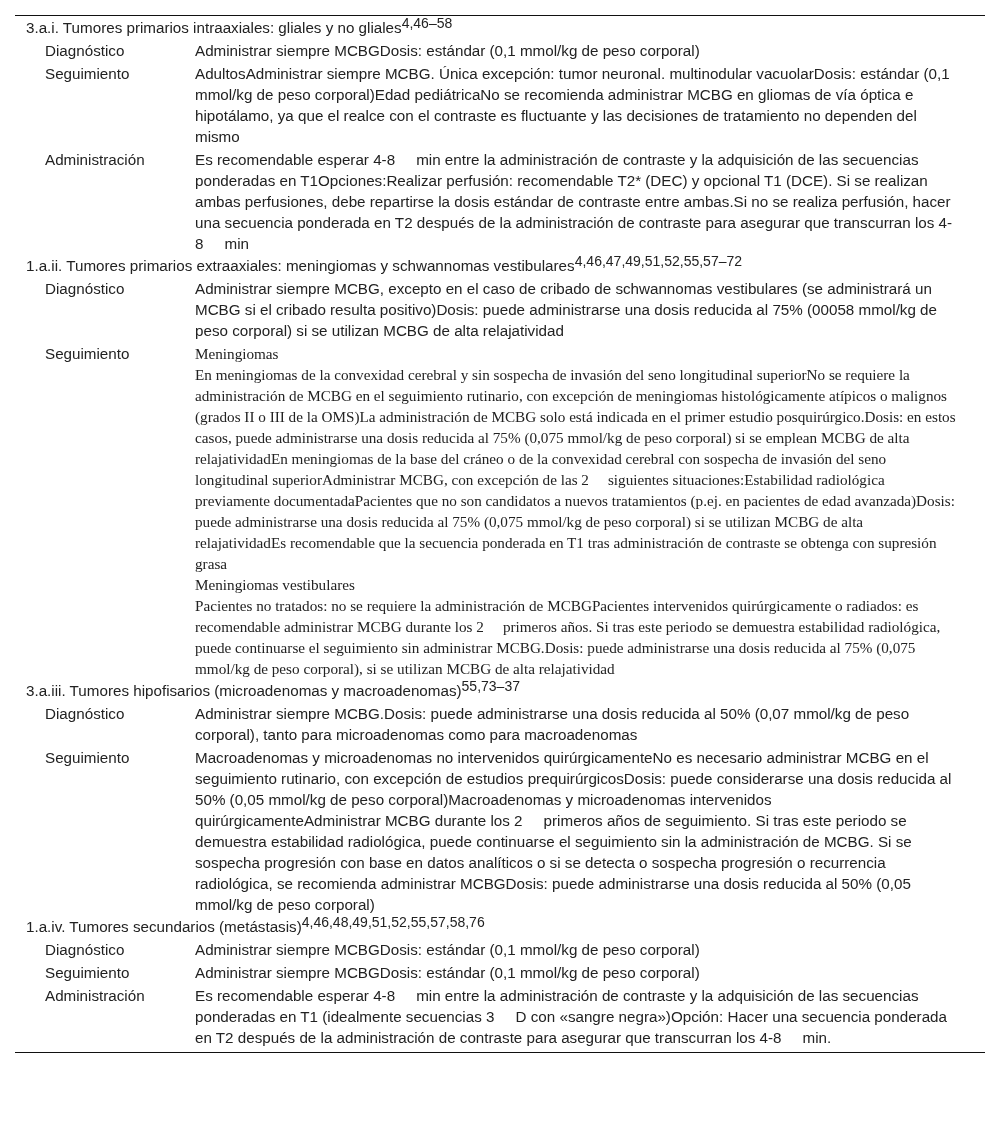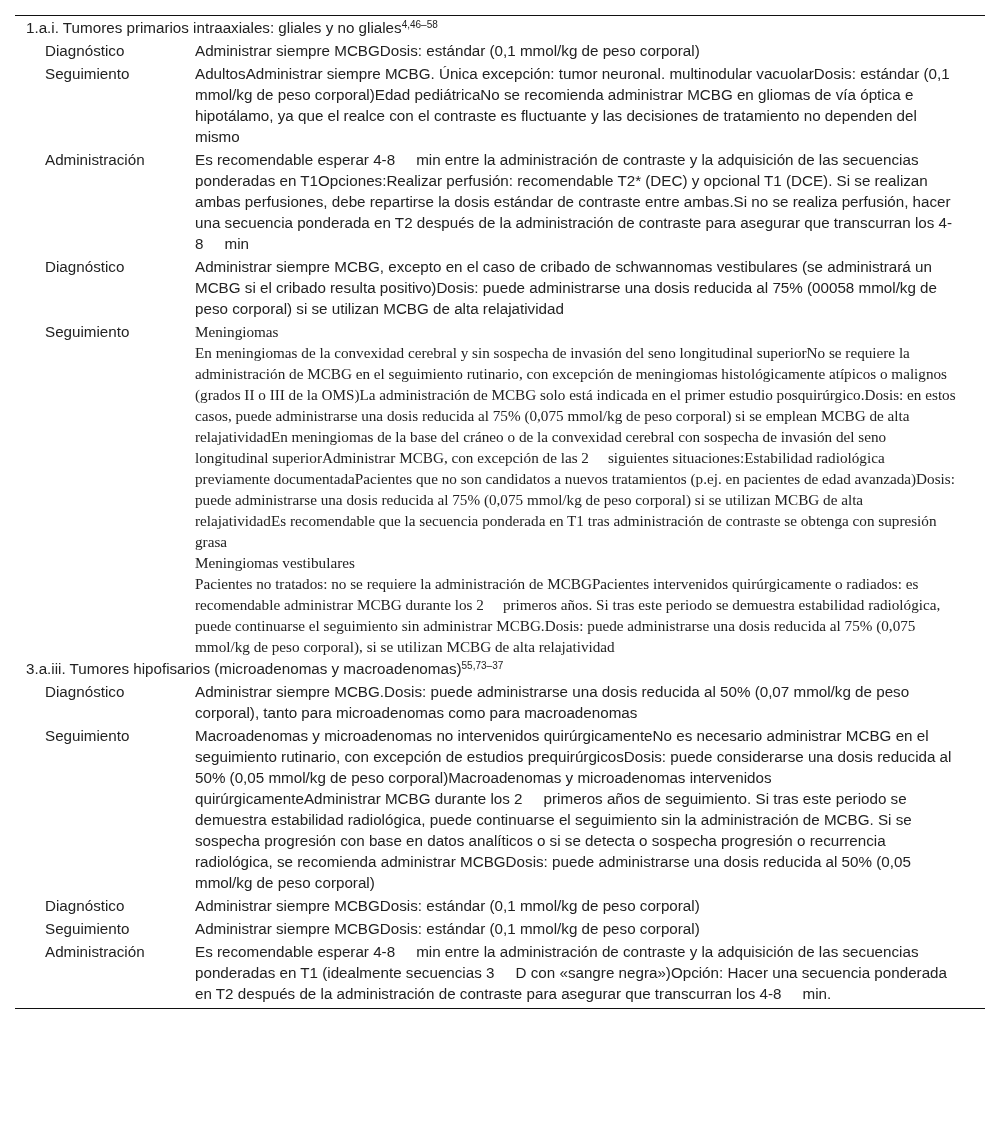--- a/index.html
+++ b/index.html
@@ -13,46 +13,49 @@
     position: absolute; left: 15px; top: 15px; width: 970px;
     border-top: 1.5px solid #111;
     border-bottom: 1.5px solid #111;
     padding-top: 1px; padding-bottom: 3px;
   }
   table { border-collapse: collapse; width: 100%; }
   td { padding: 0; vertical-align: top; line-height: 21px; }
   tr.section td { padding-left: 11px; padding-top: 0px; padding-bottom: 1px; }
   tr.row td.label { width: 150px; padding-left: 30px; padding-top: 1px; padding-bottom: 1px; }
   tr.row td.content { padding-left: 0; padding-right: 28px; padding-top: 1px; padding-bottom: 1px; }
-  sup { font-size: 10px; line-height: 0; vertical-align: 5px; margin-top: 11px; }
+  sup { font-size: 14px; line-height: 0; vertical-align: 5px; margin-top: 11px; }
   .sub { display: block; font-family: Liberation Serif, serif; }
 </style>
 </head>
 <body>
 
 <div class="table-wrap">
 <table>
   <tbody>
 
     <tr class="section">
-      <td colspan="2"><span>1.a.i. Tumores primarios intraaxiales: gliales y no gliales</span><sup>4,46–58</sup></td>
+      <td colspan="2"><span>3.a.i. Tumores primarios intraaxiales: gliales y no gliales</span><sup>4,46–58</sup></td>
     </tr>
     <tr class="row">
       <td class="label">Diagnóstico</td>
       <td class="content" style="white-space:pre-wrap">Administrar siempre MCBGDosis: estándar (0,1 mmol/kg de peso corporal)</td>
     </tr>
     <tr class="row">
       <td class="label">Seguimiento</td>
       <td class="content" style="white-space:pre-wrap">AdultosAdministrar siempre MCBG. Única excepción: tumor neuronal. multinodular vacuolarDosis: estándar (0,1 mmol/kg de peso corporal)Edad pediátricaNo se recomienda administrar MCBG en gliomas de vía óptica e hipotálamo, ya que el realce con el contraste es fluctuante y las decisiones de tratamiento no dependen del mismo</td>
     </tr>
     <tr class="row">
       <td class="label">Administración</td>
       <td class="content" style="white-space:pre-wrap">Es recomendable esperar 4-8     min entre la administración de contraste y la adquisición de las secuencias ponderadas en T1Opciones:Realizar perfusión: recomendable T2* (DEC) y opcional T1 (DCE). Si se realizan ambas perfusiones, debe repartirse la dosis estándar de contraste entre ambas.Si no se realiza perfusión, hacer una secuencia ponderada en T2 después de la administración de contraste para asegurar que transcurran los 4-8     min</td>
     </tr>
 
+    <tr class="section">
+      <td colspan="2"><span>1.a.ii. Tumores primarios extraaxiales: meningiomas y schwannomas vestibulares</span><sup>4,46,47,49,51,52,55,57–72</sup></td>
+    </tr>
     <tr class="row">
       <td class="label">Diagnóstico</td>
       <td class="content" style="white-space:pre-wrap">Administrar siempre MCBG, excepto en el caso de cribado de schwannomas vestibulares (se administrará un MCBG si el cribado resulta positivo)Dosis: puede administrarse una dosis reducida al 75% (00058 mmol/kg de peso corporal) si se utilizan MCBG de alta relajatividad</td>
     </tr>
     <tr class="row">
       <td class="label">Seguimiento</td>
       <td class="content">
         <span class="sub">Meningiomas</span>
         <span class="sub" style="white-space:pre-wrap">En meningiomas de la convexidad cerebral y sin sospecha de invasión del seno longitudinal superiorNo se requiere la administración de MCBG en el seguimiento rutinario, con excepción de meningiomas histológicamente atípicos o malignos (grados II o III de la OMS)La administración de MCBG solo está indicada en el primer estudio posquirúrgico.Dosis: en estos casos, puede administrarse una dosis reducida al 75% (0,075 mmol/kg de peso corporal) si se emplean MCBG de alta relajatividadEn meningiomas de la base del cráneo o de la convexidad cerebral con sospecha de invasión del seno longitudinal superiorAdministrar MCBG, con excepción de las 2     siguientes situaciones:Estabilidad radiológica previamente documentadaPacientes que no son candidatos a nuevos tratamientos (p.ej. en pacientes de edad avanzada)Dosis: puede administrarse una dosis reducida al 75% (0,075 mmol/kg de peso corporal) si se utilizan MCBG de alta relajatividadEs recomendable que la secuencia ponderada en T1 tras administración de contraste se obtenga con supresión grasa</span>
         <span class="sub">Meningiomas vestibulares</span>
@@ -65,20 +68,23 @@
     </tr>
     <tr class="row">
       <td class="label">Diagnóstico</td>
       <td class="content" style="white-space:pre-wrap">Administrar siempre MCBG.Dosis: puede administrarse una dosis reducida al 50% (0,07 mmol/kg de peso corporal), tanto para microadenomas como para macroadenomas</td>
     </tr>
     <tr class="row">
       <td class="label">Seguimiento</td>
       <td class="content" style="white-space:pre-wrap">Macroadenomas y microadenomas no intervenidos quirúrgicamenteNo es necesario administrar MCBG en el seguimiento rutinario, con excepción de estudios prequirúrgicosDosis: puede considerarse una dosis reducida al 50% (0,05 mmol/kg de peso corporal)Macroadenomas y microadenomas intervenidos quirúrgicamenteAdministrar MCBG durante los 2     primeros años de seguimiento. Si tras este periodo se demuestra estabilidad radiológica, puede continuarse el seguimiento sin la administración de MCBG. Si se sospecha progresión con base en datos analíticos o si se detecta o sospecha progresión o recurrencia radiológica, se recomienda administrar MCBGDosis: puede administrarse una dosis reducida al 50% (0,05 mmol/kg de peso corporal)</td>
     </tr>
 
+    <tr class="section">
+      <td colspan="2"><span>1.a.iv. Tumores secundarios (metástasis)</span><sup>4,46,48,49,51,52,55,57,58,76</sup></td>
+    </tr>
     <tr class="row">
       <td class="label">Diagnóstico</td>
       <td class="content" style="white-space:pre-wrap">Administrar siempre MCBGDosis: estándar (0,1 mmol/kg de peso corporal)</td>
     </tr>
     <tr class="row">
       <td class="label">Seguimiento</td>
       <td class="content" style="white-space:pre-wrap">Administrar siempre MCBGDosis: estándar (0,1 mmol/kg de peso corporal)</td>
     </tr>
     <tr class="row">
       <td class="label">Administración</td>

